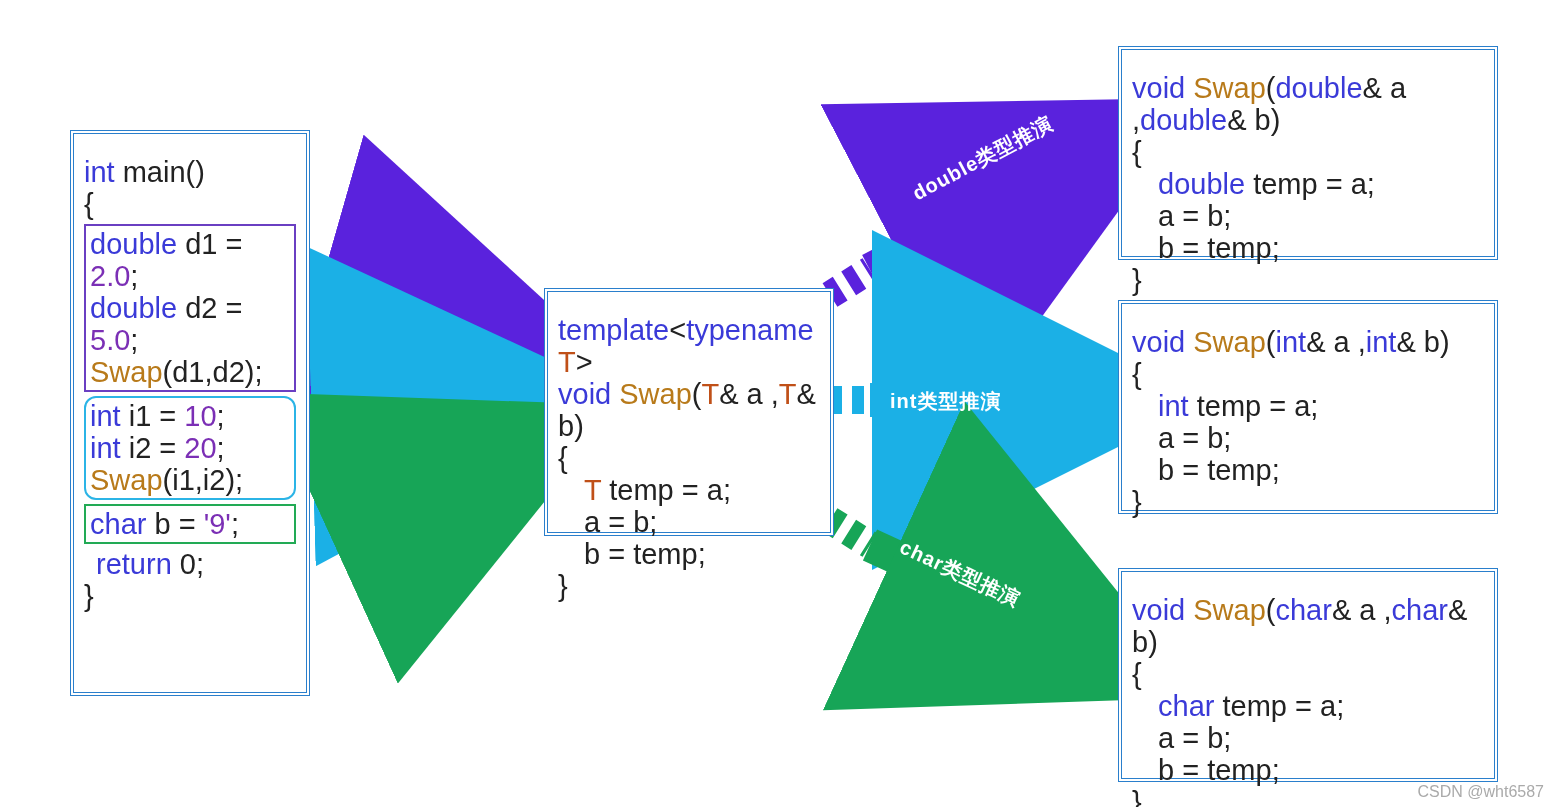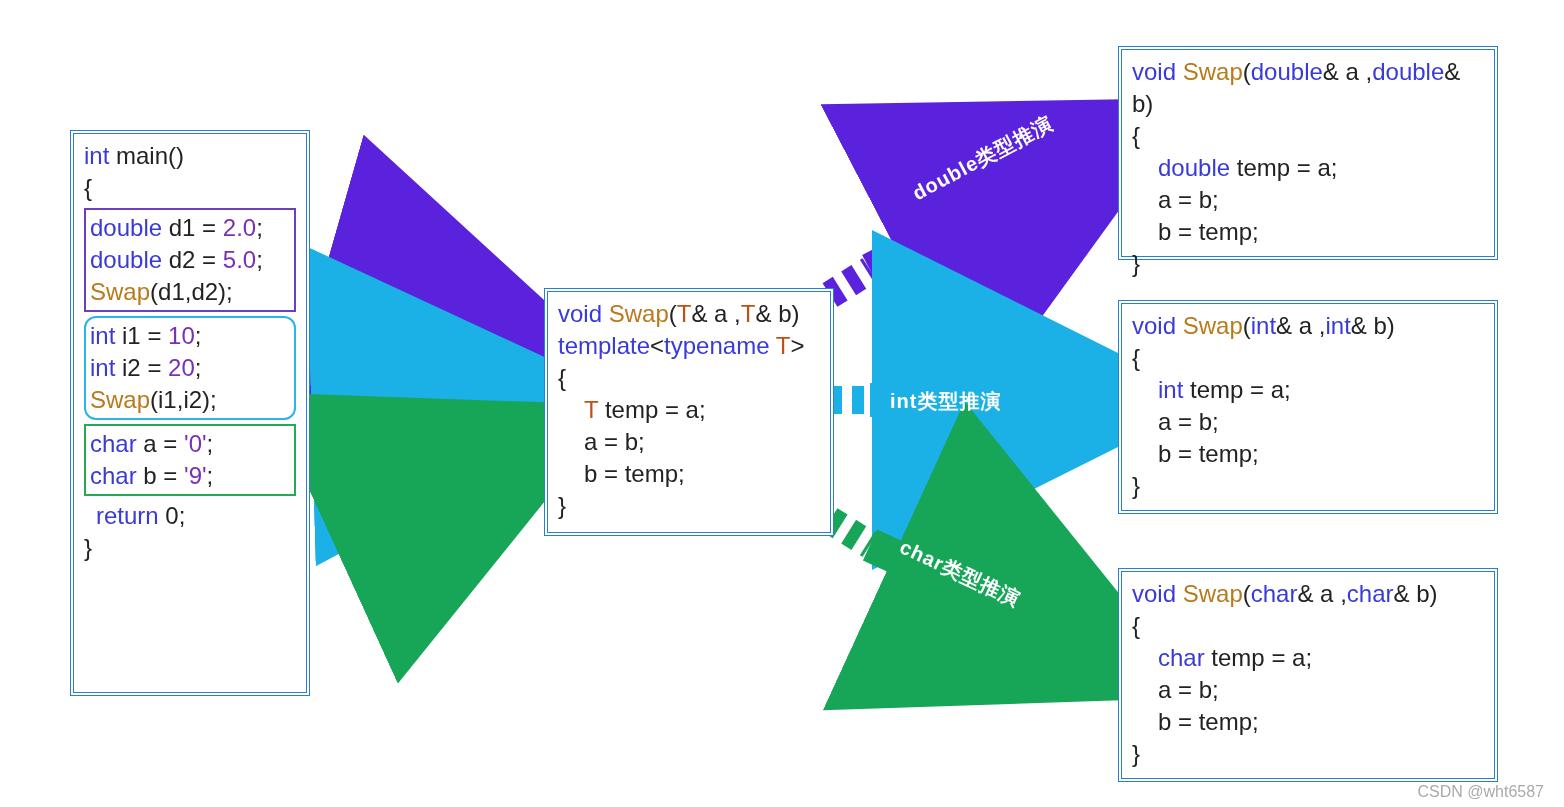--- a/index.html
+++ b/index.html
@@ -1,17 +1,17 @@
 <!DOCTYPE html>
 <html><head>
 <meta charset="utf-8">
 <style>
   html,body{margin:0;padding:0;background:#fff;font-family:Arial,Helvetica,sans-serif;}
   .stage{position:relative;width:1564px;height:807px;}
-  .box{position:absolute;border:4px double #2a7fcc;background:#fff;box-sizing:border-box;padding:6px 10px;font-size:24px;line-height:32px;}
+  .box{position:absolute;border:4px double #2a7fcc;background:#fff;box-sizing:border-box;padding:22px 10px;font-size:29px;line-height:32px;}
   .inner{border:2px solid;padding:2px 4px;margin:4px 0;}
   .kw{color:#3a3ad8;}          
   .fn{color:#b87a1a;}          
   .nm{color:#7b2fb5;}          
   .tp{color:#c05018;}          
   .txt{color:#222;}
 
   .arrow-label{position:absolute;color:#fff;font-weight:bold;font-size:20px;letter-spacing:1px;white-space:nowrap;}
   .watermark{position:absolute;right:20px;bottom:6px;font-size:16px;color:#aaa;}
   svg{position:absolute;left:0;top:0;overflow:visible;}
@@ -62,31 +62,30 @@
       <div><span class="fn">Swap</span><span class="txt">(d1,d2);</span></div>
     </div>
 
     <div class="inner" style="border-color:#2bb4e6;border-radius:12px;">
       <div><span class="kw">int</span><span class="txt"> i1 = </span><span class="nm">10</span><span class="txt">;</span></div>
       <div><span class="kw">int</span><span class="txt"> i2 = </span><span class="nm">20</span><span class="txt">;</span></div>
       <div><span class="fn">Swap</span><span class="txt">(i1,i2);</span></div>
     </div>
 
     <div class="inner" style="border-color:#22aa55;">
-      <div><span class="kw">char</span><span class="txt"> a = </span><span class="nm">'0'</span><span class="txt">;</span></div>
       <div><span class="kw">char</span><span class="txt"> b = </span><span class="nm">'9'</span><span class="txt">;</span></div>
     </div>
 
     <div style="padding-left:12px;"><span class="kw">return</span><span class="txt"> 0;</span></div>
     <div class="txt">}</div>
   </div>
 
   <div class="box" style="left:544px;top:288px;width:290px;height:248px;">
+    <div><span class="kw">template</span><span class="txt">&lt;</span><span class="kw">typename</span><span class="tp"> T</span><span class="txt">&gt;</span></div>
     <div><span class="kw">void</span><span> </span><span class="fn">Swap</span><span class="txt">(</span><span class="tp">T</span><span class="txt">&amp; a ,</span><span class="tp">T</span><span class="txt">&amp; b)</span></div>
-    <div><span class="kw">template</span><span class="txt">&lt;</span><span class="kw">typename</span><span class="tp"> T</span><span class="txt">&gt;</span></div>
     <div class="txt">{</div>
     <div style="padding-left:26px;"><span class="tp">T</span><span class="txt"> temp = a;</span></div>
     <div class="txt" style="padding-left:26px;">a = b;</div>
     <div class="txt" style="padding-left:26px;">b = temp;</div>
     <div class="txt">}</div>
   </div>
 
   <div class="box" style="left:1118px;top:46px;width:380px;height:214px;">
     <div><span class="kw">void</span><span> </span><span class="fn">Swap</span><span class="txt">(</span><span class="kw">double</span><span class="txt">&amp; a ,</span><span class="kw">double</span><span class="txt">&amp; b)</span></div>
     <div class="txt">{</div>

